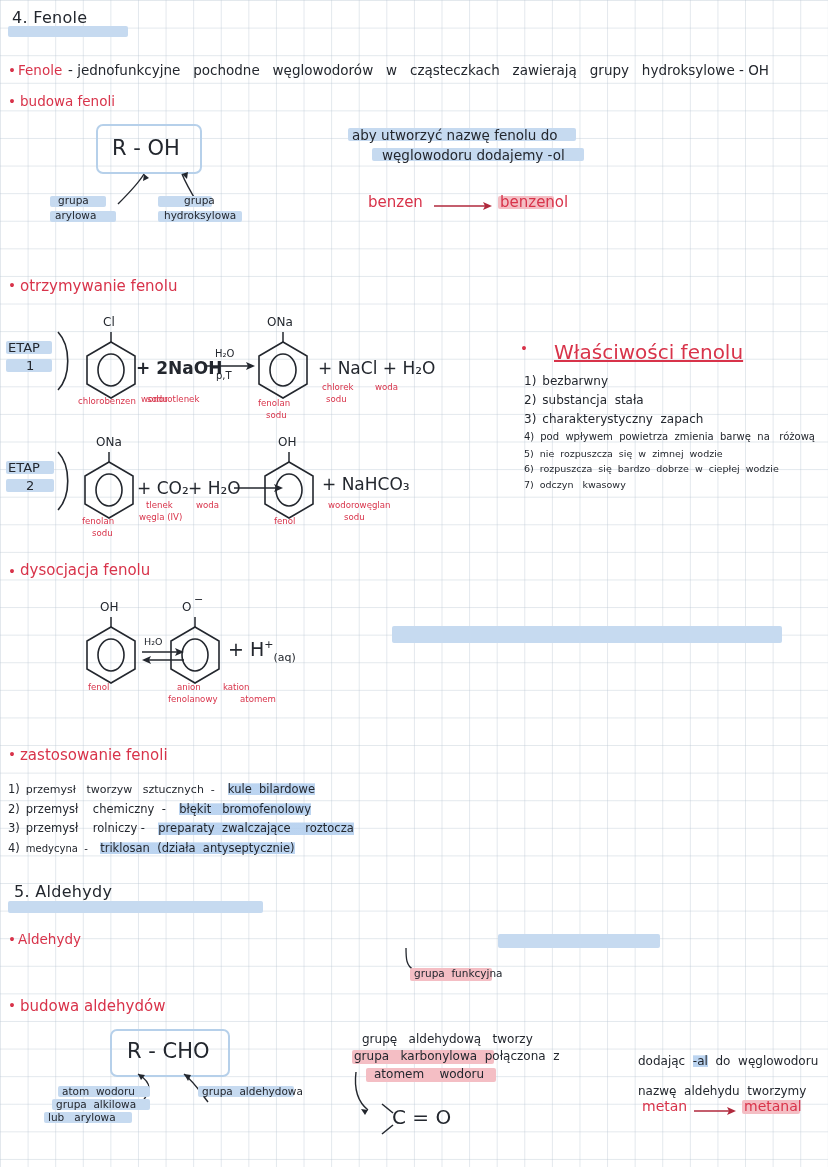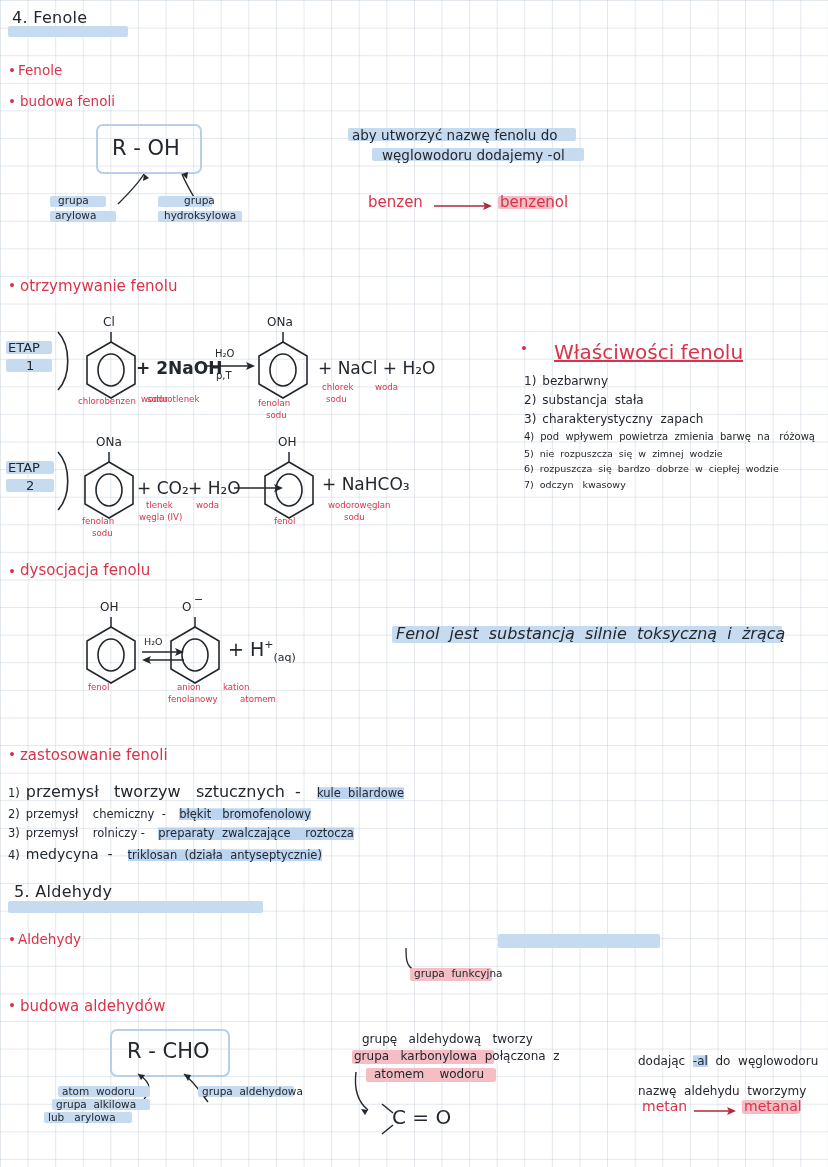--- a/index.html
+++ b/index.html
@@ -34,20 +34,21 @@
 </head>
 <body>
 
 <div class="pg">
 
   <div class="hbar" style="left:8px;top:26px;width:120px;height:11px;"></div>
   <div class="abs t title ink" style="left:12px;top:8px;">4. Fenole</div>
 
   <div class="abs t bullet red" style="left:8px;top:62px;">•</div>
   <div class="abs t body red" style="left:18px;top:62px;">Fenole</div>
+  <div class="abs t body ink" style="left:68px;top:62px;">- jednofunkcyjne   pochodne   węglowodorów   w   cząsteczkach   zawierają   grupy   hydroksylowe - OH</div>
 
   <div class="abs t bullet red" style="left:8px;top:93px;">•</div>
   <div class="abs t body red" style="left:20px;top:93px;">budowa fenoli</div>
 
   <div class="abs boxed" style="left:96px;top:124px;width:102px;height:46px;"></div>
   <div class="abs t chem ink" style="left:112px;top:135px;font-size:21px;">R - OH</div>
 
   <svg class="abs" style="left:70px;top:168px;" width="180" height="40">
     <path d="M48,36 C58,26 68,16 74,6" stroke="#23272e" stroke-width="1.4" fill="none"></path>
     <path d="M74,6 l-1,7 l6,-3 z" fill="#23272e"></path>
@@ -226,44 +227,43 @@
   <div class="abs t tiny red" style="left:177px;top:682px;">anion</div>
   <div class="abs t tiny red" style="left:168px;top:694px;">fenolanowy</div>
 
   <div class="abs nowrap" style="left:228px;top:638px;">
     <span class="t chem ink" style="font-size:19px;">+ H</span><span class="t ink" style="font-size:11px;vertical-align:8px;">+</span><span class="t ink" style="font-size:11px;vertical-align:-5px;">(aq)</span>
   </div>
   <div class="abs t tiny red" style="left:223px;top:682px;">kation</div>
   <div class="abs t tiny red" style="left:240px;top:694px;">atomem</div>
 
   <div class="hbar" style="left:392px;top:626px;width:390px;height:17px;"></div>
-  <div class="abs t ink" style="left:396px;top:624px;font-size:16px;font-style:italic;">Fenol  jest  substancją  silnie  toksyczną  i  żrącą</div>
 
   <div class="abs t bullet red" style="left:8px;top:746px;">•</div>
   <div class="abs t red" style="left:20px;top:746px;font-size:15px;">zastosowanie fenoli</div>
 
   <div class="abs" style="left:8px;top:782px;width:420px;">
     <div style="display:flex;gap:6px;margin-bottom:5px;align-items:baseline;">
       <span class="t num ink" style="font-size:11.5px;">1)</span>
-      <span class="t num ink" style="font-size:16px;">przemysł   tworzyw   sztucznych  -  </span>
+      <span class="t num ink" style="font-size:11px;">przemysł   tworzyw   sztucznych  -  </span>
       <span class="t num ink hl-b" style="font-size:11.5px;">kule  bilardowe</span>
     </div>
     <div style="display:flex;gap:6px;margin-bottom:5px;align-items:baseline;">
       <span class="t num ink" style="font-size:11.5px;">2)</span>
       <span class="t num ink" style="font-size:11.5px;">przemysł    chemiczny  -  </span>
       <span class="t num ink hl-b" style="font-size:11.5px;">błękit   bromofenolowy</span>
     </div>
     <div style="display:flex;gap:6px;margin-bottom:5px;align-items:baseline;">
       <span class="t num ink" style="font-size:11.5px;">3)</span>
       <span class="t num ink" style="font-size:11.5px;">przemysł    rolniczy -  </span>
       <span class="t num ink hl-b" style="font-size:11.5px;">preparaty  zwalczające    roztocza</span>
     </div>
     <div style="display:flex;gap:6px;align-items:baseline;">
       <span class="t num ink" style="font-size:11.5px;">4)</span>
-      <span class="t num ink" style="font-size:14px;">medycyna  -  </span>
+      <span class="t num ink" style="font-size:10px;">medycyna  -  </span>
       <span class="t num ink hl-b" style="font-size:11.5px;">triklosan  (działa  antyseptycznie)</span>
     </div>
   </div>
 
   <div class="hbar" style="left:8px;top:901px;width:255px;height:12px;"></div>
   <div class="abs t title ink" style="left:14px;top:882px;">5. Aldehydy</div>
 
   <div class="abs t bullet red" style="left:8px;top:931px;">•</div>
   <div class="abs t body red" style="left:18px;top:931px;">Aldehydy</div>
   <div class="hbar" style="left:498px;top:934px;width:162px;height:14px;"></div>

